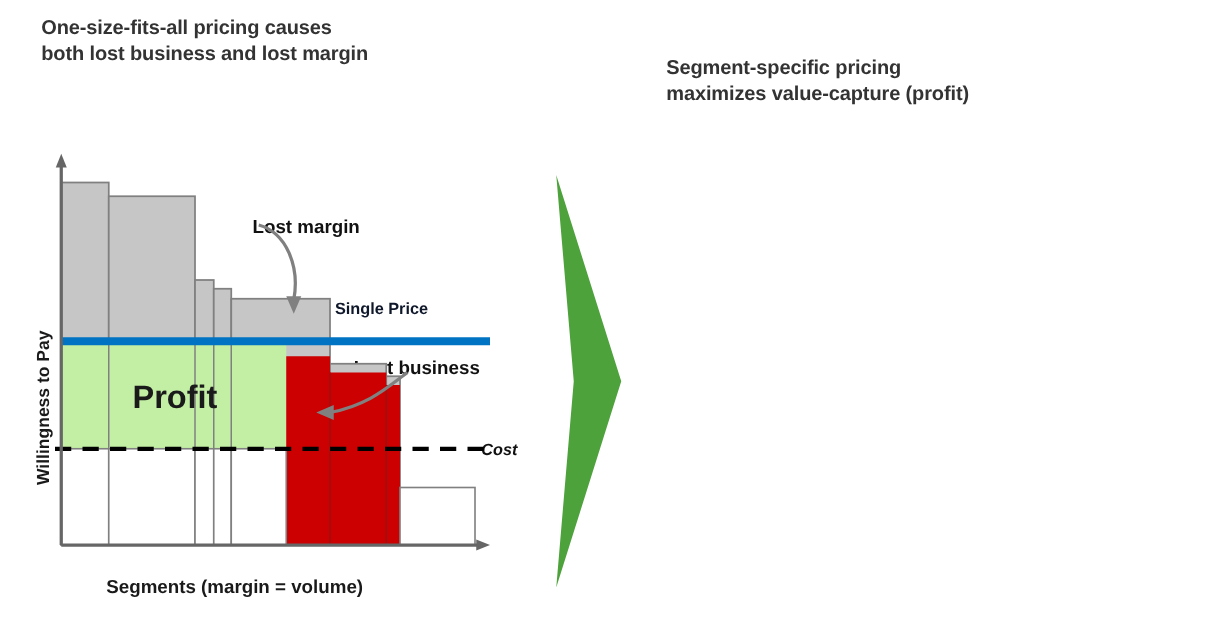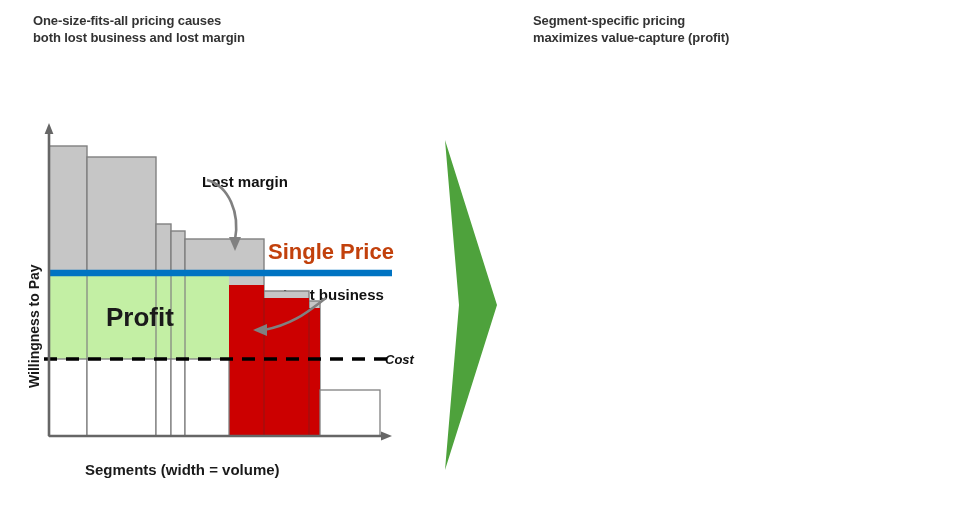--- a/index.html
+++ b/index.html
@@ -25,29 +25,29 @@
     position: absolute;
     top: 0;
     height: 511px;
   }
   .panel-left  { left: 0px;   width: 440px; }
   .panel-right { left: 500px; width: 465px; }
 
   .panel-title {
     position: absolute;
     top: 12px;
-    font-size: 13px;
+    font-size: 16px;
     font-weight: bold;
     color: #333333;
     line-height: 1.32;
     letter-spacing: -0.1px;
     white-space: pre-line;
   }
   .panel-left .panel-title  { left: 33px; }
-  .panel-right .panel-title { left: 33px; }
+  .panel-right .panel-title { left: 33px; margin-top: 32px; }
 
   .plot {
     position: absolute;
   }
   .plot-left  { left: 44px; top: 118px; width: 350px; height: 330px; }
 
   .ylabel {
     position: absolute;
     font-size: 14px;
     font-weight: bold;
@@ -84,23 +84,23 @@
     color: #111111;
     white-space: nowrap;
     font-style: italic;
   }
   .cost-label-left  { left: 385px; top: 352px; }
 
   .single-price-label {
     position: absolute;
     left: 268px;
     top: 239px;
-    font-size: 22px;
-    font-weight: bold;
-    color: #c2410c;
+    font-size: 13px;
+    font-weight: bold;
+    color: #0f172a;
     white-space: nowrap;
     text-align: center;
   }
 
   .arrow-mid {
     position: absolute;
     left: 437px;
     top: 140px;
     width: 70px;
     height: 330px;
@@ -112,21 +112,21 @@
 
 <div class="stage">
 
   <div class="panel panel-left">
 
     <div class="panel-title">One-size-fits-all pricing causes
 both lost business and lost margin</div>
 
     <div class="ylabel ylabel-left">Willingness to Pay</div>
 
-    <div class="xlabel xlabel-left">Segments (width = volume)</div>
+    <div class="xlabel xlabel-left">Segments (margin = volume)</div>
 
     <div class="single-price-label">Single Price</div>
 
     <div class="annot annot-lost-margin">Lost margin</div>
 
     <div class="annot annot-lost-business">Lost business</div>
 
     <div class="cost-label cost-label-left">Cost</div>
 
     <div class="plot plot-left">

